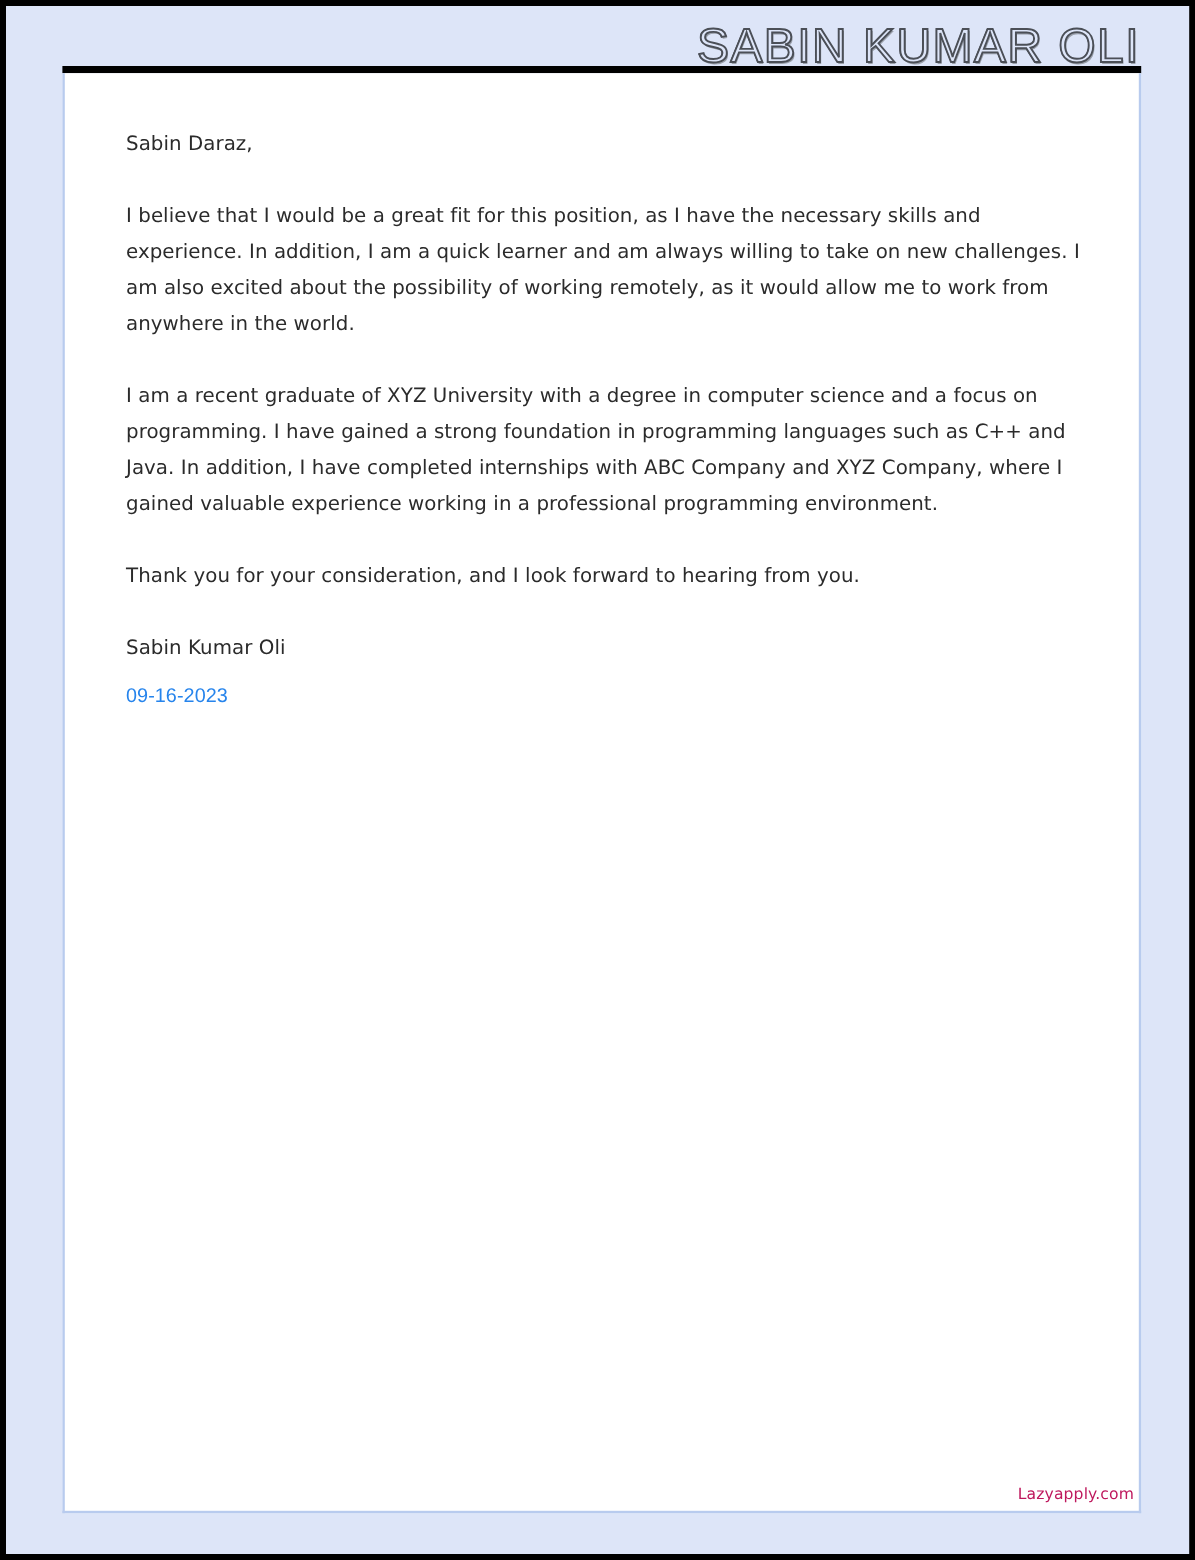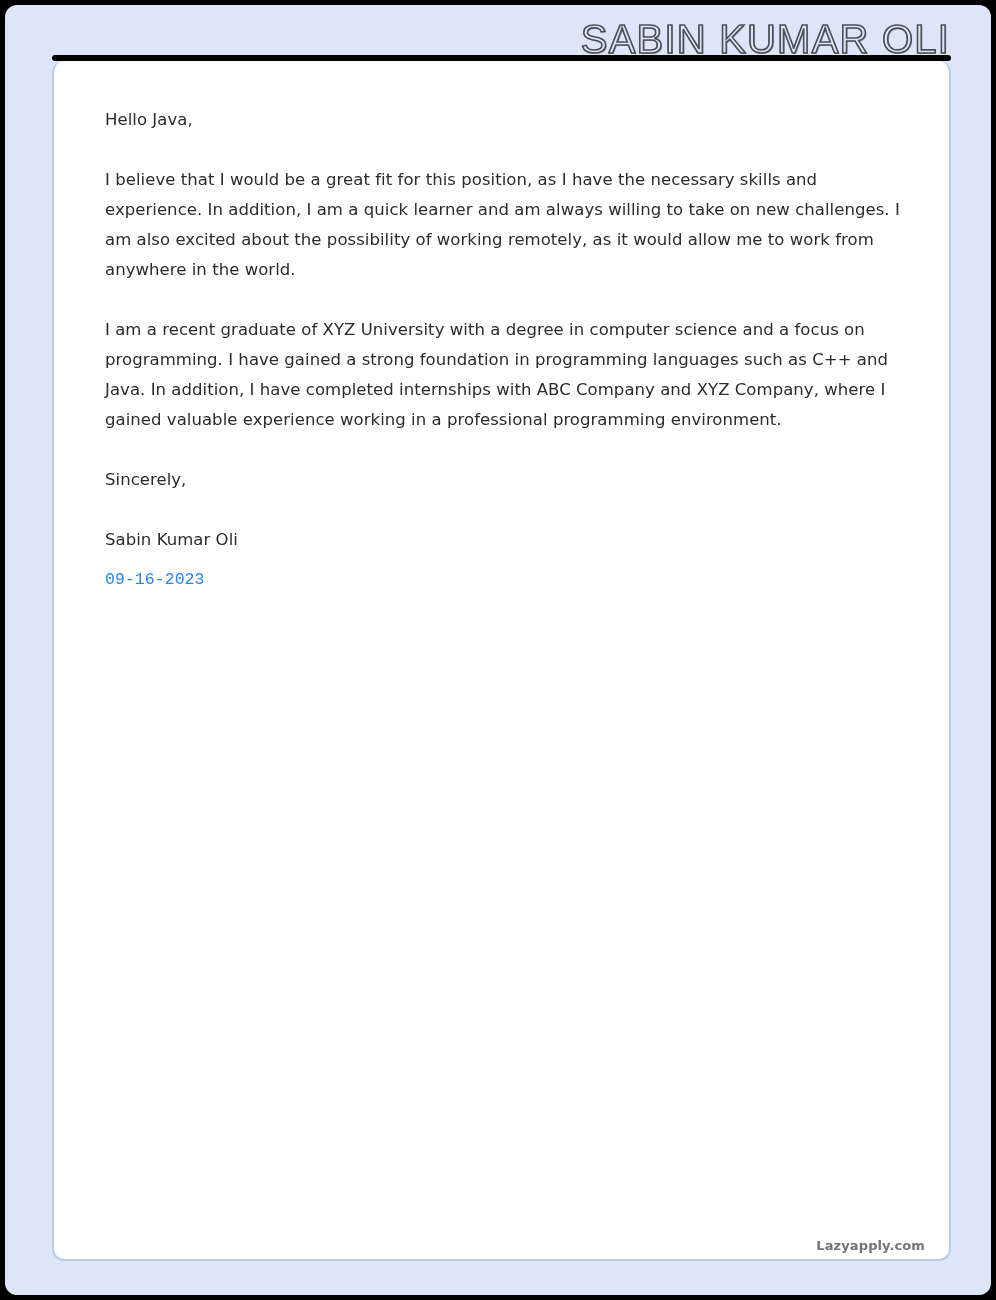--- a/index.html
+++ b/index.html
@@ -1,15 +1,15 @@
 <!DOCTYPE html>
 <html><head>
 <meta charset="utf-8">
 <style>
-  * { box-sizing: border-box; margin: 0; padding: 0; border-radius: 12px; }
+  * { box-sizing: border-box; margin: 0; padding: 0; }
 
   html, body {
     width: 996px;
     height: 1300px;
   }
 
   body {
     background: #000000;
     font-family: "DejaVu Sans", sans-serif;
     overflow: hidden;
@@ -104,64 +104,63 @@
 
   .letter-para:last-child { margin-bottom: 0; }
 
   .salutation { margin-bottom: 30px; }
 
   .sign-off { margin-bottom: 30px; }
 
   .signature-name { margin-bottom: 10px; }
 
   .letter-date {
-    font-family: Liberation Mono, monospace;
+    font-family: Liberation Sans, sans-serif;
     font-size: 16.5px;
     line-height: 30px;
     color: #2684ec;
     letter-spacing: 0.05px;
   }
 
   
   .sheet-footer {
     position: absolute;
-    right: 24px;
+    right: 4px;
     bottom: 6px;
     font-family: "DejaVu Sans", sans-serif;
     font-size: 13px;
-    color: #737373;
+    color: #be185d;
     letter-spacing: 0.1px;
-    font-weight: bold;
   }
 </style>
 </head>
 <body>
 
 <div class="page-frame">
   <div class="page-mat">
 
     <div class="letterhead">
       <div class="letterhead-name">SABIN KUMAR OLI</div>
     </div>
 
     <div class="header-rule"></div>
 
     <div class="letter-sheet">
 
       <div class="letter-body">
 
-        <div class="letter-line salutation">Hello Java,</div>
+        <div class="letter-line salutation">Sabin Daraz,</div>
 
 
         <div class="letter-line letter-para">I believe that I would be a great fit for this position, as I have the necessary skills and experience. In addition, I am a quick learner and am always willing to take on new challenges. I am also excited about the possibility of working remotely, as it would allow me to work from anywhere in the world.</div>
 
         <div class="letter-line letter-para">I am a recent graduate of XYZ University with a degree in computer science and a focus on programming. I have gained a strong foundation in programming languages such as C++ and Java. In addition, I have completed internships with ABC Company and XYZ Company, where I gained valuable experience working in a professional programming environment.</div>
 
+        <div class="letter-line letter-para">Thank you for your consideration, and I look forward to hearing from you.</div>
 
-        <div class="letter-line sign-off">Sincerely,</div>
 
         <div class="letter-line signature-name">Sabin Kumar Oli</div>
 
         <div class="letter-date">09-16-2023</div>
 
       </div>
 
       <div class="sheet-footer">Lazyapply.com</div>
 
     </div>

